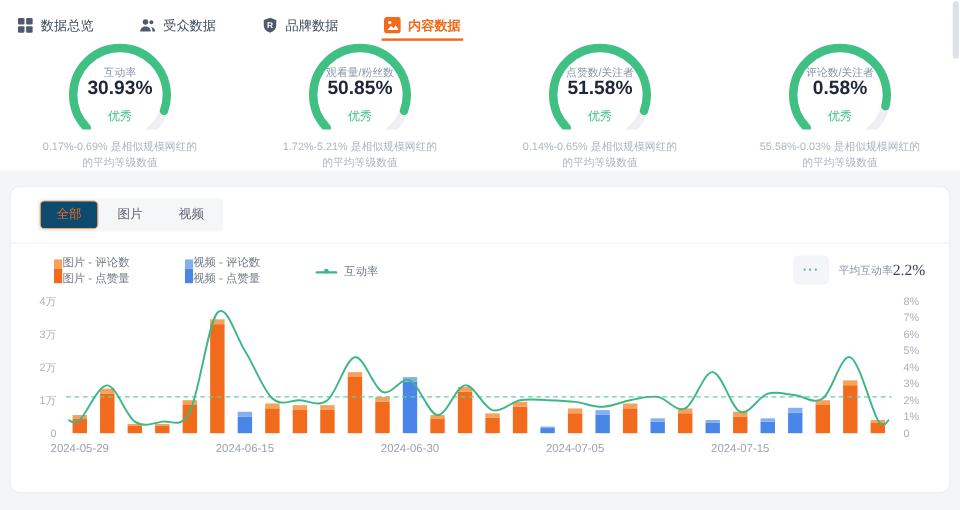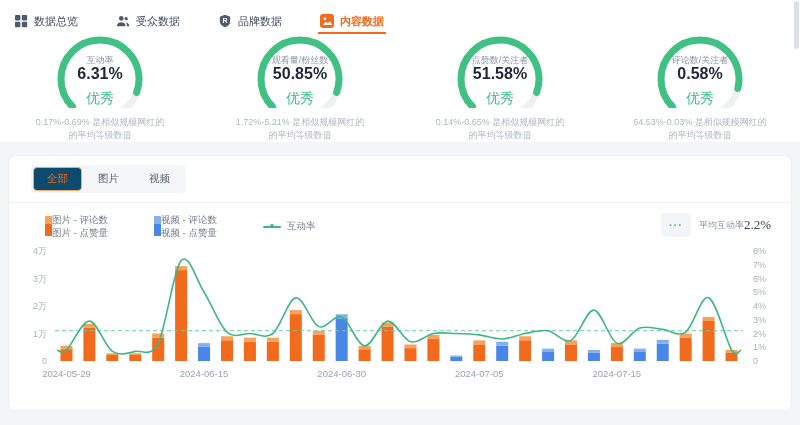--- a/index.html
+++ b/index.html
@@ -15,21 +15,21 @@
     height:30px;box-sizing:border-box;border-bottom:2px solid transparent;cursor:pointer;padding:18px 2px;}
   .nav-item .ic{width:14px;height:14px;display:inline-flex;}
   .nav-item .ic svg{width:14px;height:14px;}
   .nav-item.active{color:#f26a1b;font-weight:bold;border-bottom-color:#f26a1b;}
   .cards{display:flex;height:112px;}
   .metric-card{flex:1;display:flex;flex-direction:column;align-items:center;padding-top:4px;}
   .gauge-wrap{position:relative;width:96px;height:76px;overflow:hidden;}
   .gauge-wrap svg{position:absolute;left:0;top:0;}
   .gauge-title{position:absolute;left:0;right:0;top:20px;text-align:center;font-size:9px;color:#8a94a6;}
   .gauge-value{position:absolute;left:0;right:0;top:31px;text-align:center;font-size:16px;font-weight:bold;color:#1d2738;}
-  .gauge-rating{position:absolute;left:0;right:0;top:56px;text-align:center;font-size:14px;color:#3fbe83;}
+  .gauge-rating{position:absolute;left:0;right:0;top:56px;text-align:center;font-size:10px;color:#3fbe83;}
   .card-note{font-size:9px;color:#aeb6c2;text-align:center;line-height:13px;margin-top:8px;}
   
   .gap{height:13px;}
   
   .content-card{margin:0 8px;height:256px;background:#fff;border:1px solid #edf0f3;
     border-radius:8px;box-sizing:border-box;}
   .filter-row{padding:9px 0 0 22px;}
   .filter-group{display:inline-flex;background:#f5f6f8;border-radius:4px;padding:2px;gap:2px;}
   .filter-tab{font-size:10.5px;color:#5a6472;padding:4px 13px;border-radius:4px;
     border:1px solid transparent;cursor:pointer;}
@@ -106,21 +106,21 @@
       </div>
     </div>
   <div class="cards">
       <div class="metric-card">
         <div class="gauge-wrap">
           <svg width="96" height="92" viewBox="0 0 96 92">
             <circle cx="48" cy="45" r="39" fill="none" stroke="#eef0f3" stroke-width="7" pathLength="100" stroke-linecap="round" stroke-dasharray="14.940000000000008 85.05999999999999" stroke-dashoffset="-68.05999999999999" transform="rotate(135 48 45)"></circle>
             <circle cx="48" cy="45" r="39" fill="none" stroke="#40c083" stroke-width="7" pathLength="100" stroke-linecap="round" stroke-dasharray="68.05999999999999 31.940000000000012" transform="rotate(135 48 45)"></circle>
           </svg>
           <div class="gauge-title">互动率</div>
-          <div class="gauge-value">6.31%</div>
+          <div class="gauge-value">30.93%</div>
           <div class="gauge-rating">优秀</div>
         </div>
         <div class="card-note">
           <div>0.17%-0.69% 是相似规模网红的</div>
           <div>的平均等级数值</div>
         </div>
       </div>
       <div class="metric-card">
         <div class="gauge-wrap">
           <svg width="96" height="92" viewBox="0 0 96 92">
@@ -155,21 +155,21 @@
         <div class="gauge-wrap">
           <svg width="96" height="92" viewBox="0 0 96 92">
             <circle cx="48" cy="45" r="39" fill="none" stroke="#eef0f3" stroke-width="7" pathLength="100" stroke-linecap="round" stroke-dasharray="16.599999999999994 83.4" stroke-dashoffset="-66.4" transform="rotate(135 48 45)"></circle>
             <circle cx="48" cy="45" r="39" fill="none" stroke="#40c083" stroke-width="7" pathLength="100" stroke-linecap="round" stroke-dasharray="66.4 33.599999999999994" transform="rotate(135 48 45)"></circle>
           </svg>
           <div class="gauge-title">评论数/关注者</div>
           <div class="gauge-value">0.58%</div>
           <div class="gauge-rating">优秀</div>
         </div>
         <div class="card-note">
-          <div>64.53%-0.03% 是相似规模网红的</div>
+          <div>55.58%-0.03% 是相似规模网红的</div>
           <div>的平均等级数值</div>
         </div>
       </div>
     </div>
 </div>
 
 <div class="gap"></div>
 
 <div class="content-card">
   <div class="filter-row">

